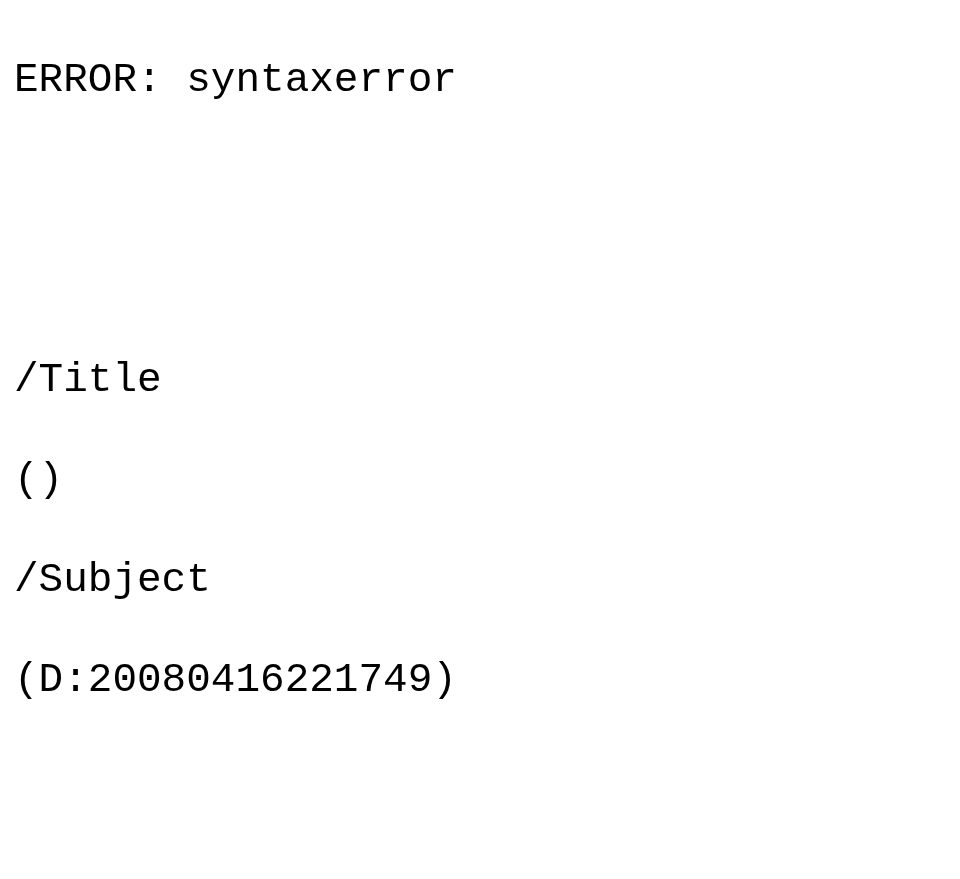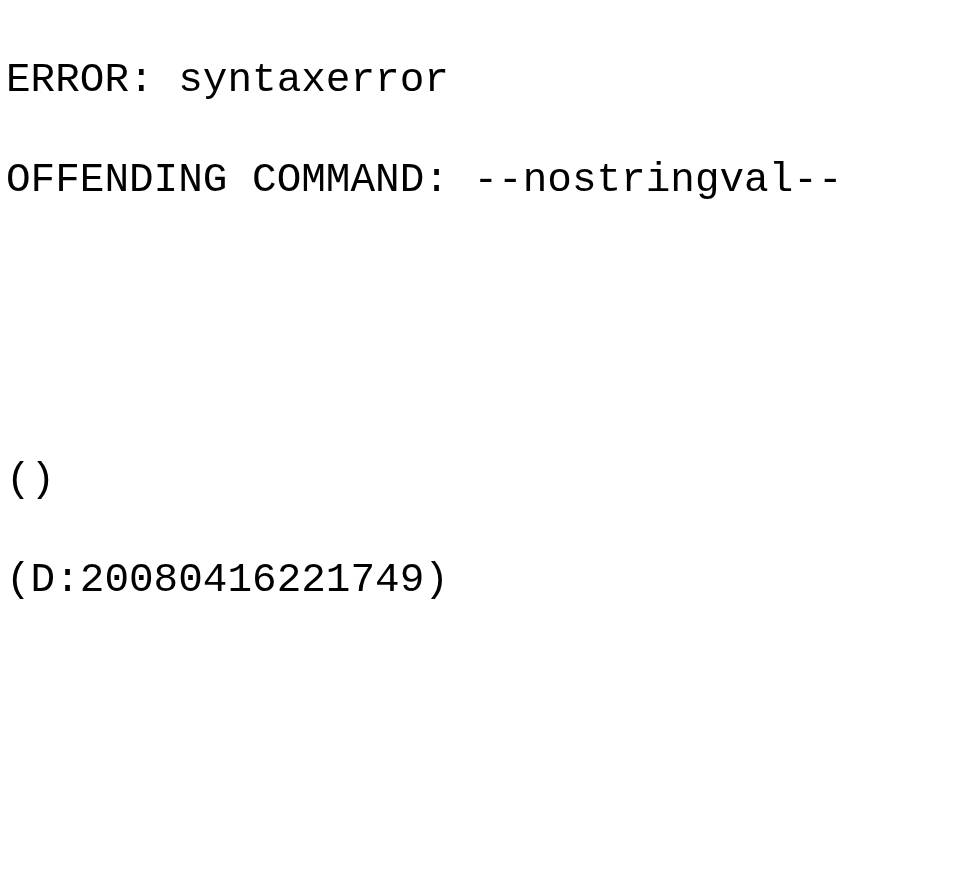--- a/index.html
+++ b/index.html
@@ -12,34 +12,36 @@
     font-size: 41px;
     line-height: 1.22;
     color: #000000;
   }
   .page {
     padding: 5px 6px;
     white-space: pre;
   }
   .line {
     display: block;
+    margin-left: 8px;
   }
   .blank {
     height: 50px;
   }
 </style>
 </head>
 <body>
 
 <div class="page">
 <span class="line">ERROR: syntaxerror</span>
-<span class="line">OFFENDING COMMAND: --nostringval--</span>
 <div class="blank"></div>
 <div class="blank"></div>
+<span class="line">/Title </span>
 <span class="line">()</span>
+<span class="line">/Subject </span>
 <span class="line">(D:20080416221749)</span>
 
 
 
 
 
 
 
 
 

